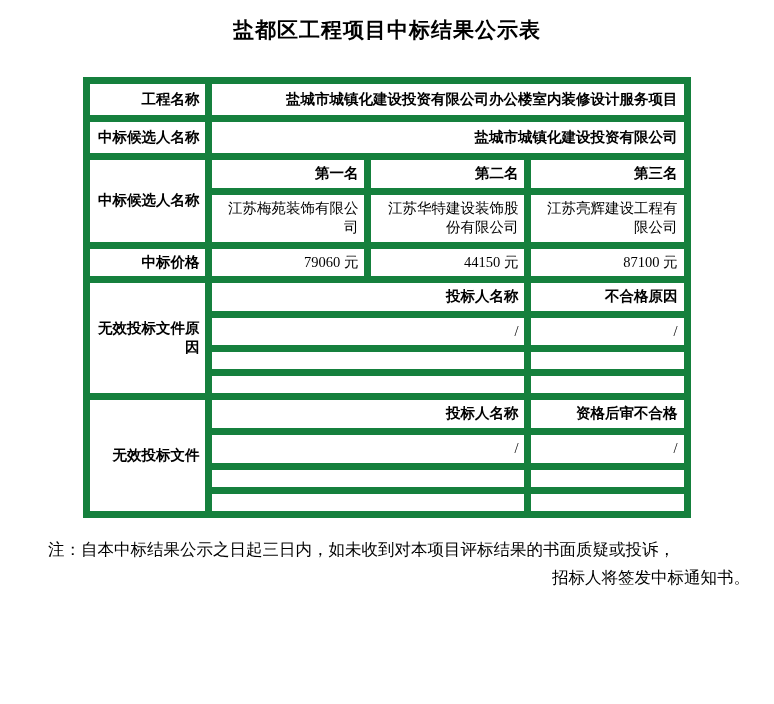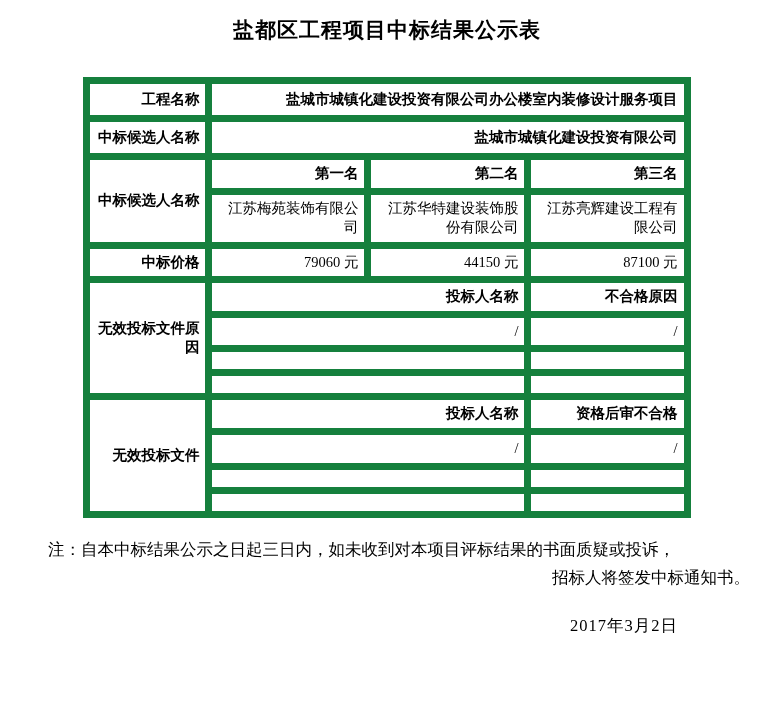--- a/index.html
+++ b/index.html
@@ -152,15 +152,14 @@
         <td></td>
       </tr>
     </tbody>
   </table>
 
   <div class="note">
     <div class="note-line1">注：自本中标结果公示之日起三日内，如未收到对本项目评标结果的书面质疑或投诉，</div>
     <div class="note-line2">招标人将签发中标通知书。</div>
   </div>
 
-  <div class="date">2017年3月2日</div>
 
 </div>
 
 </body></html>

